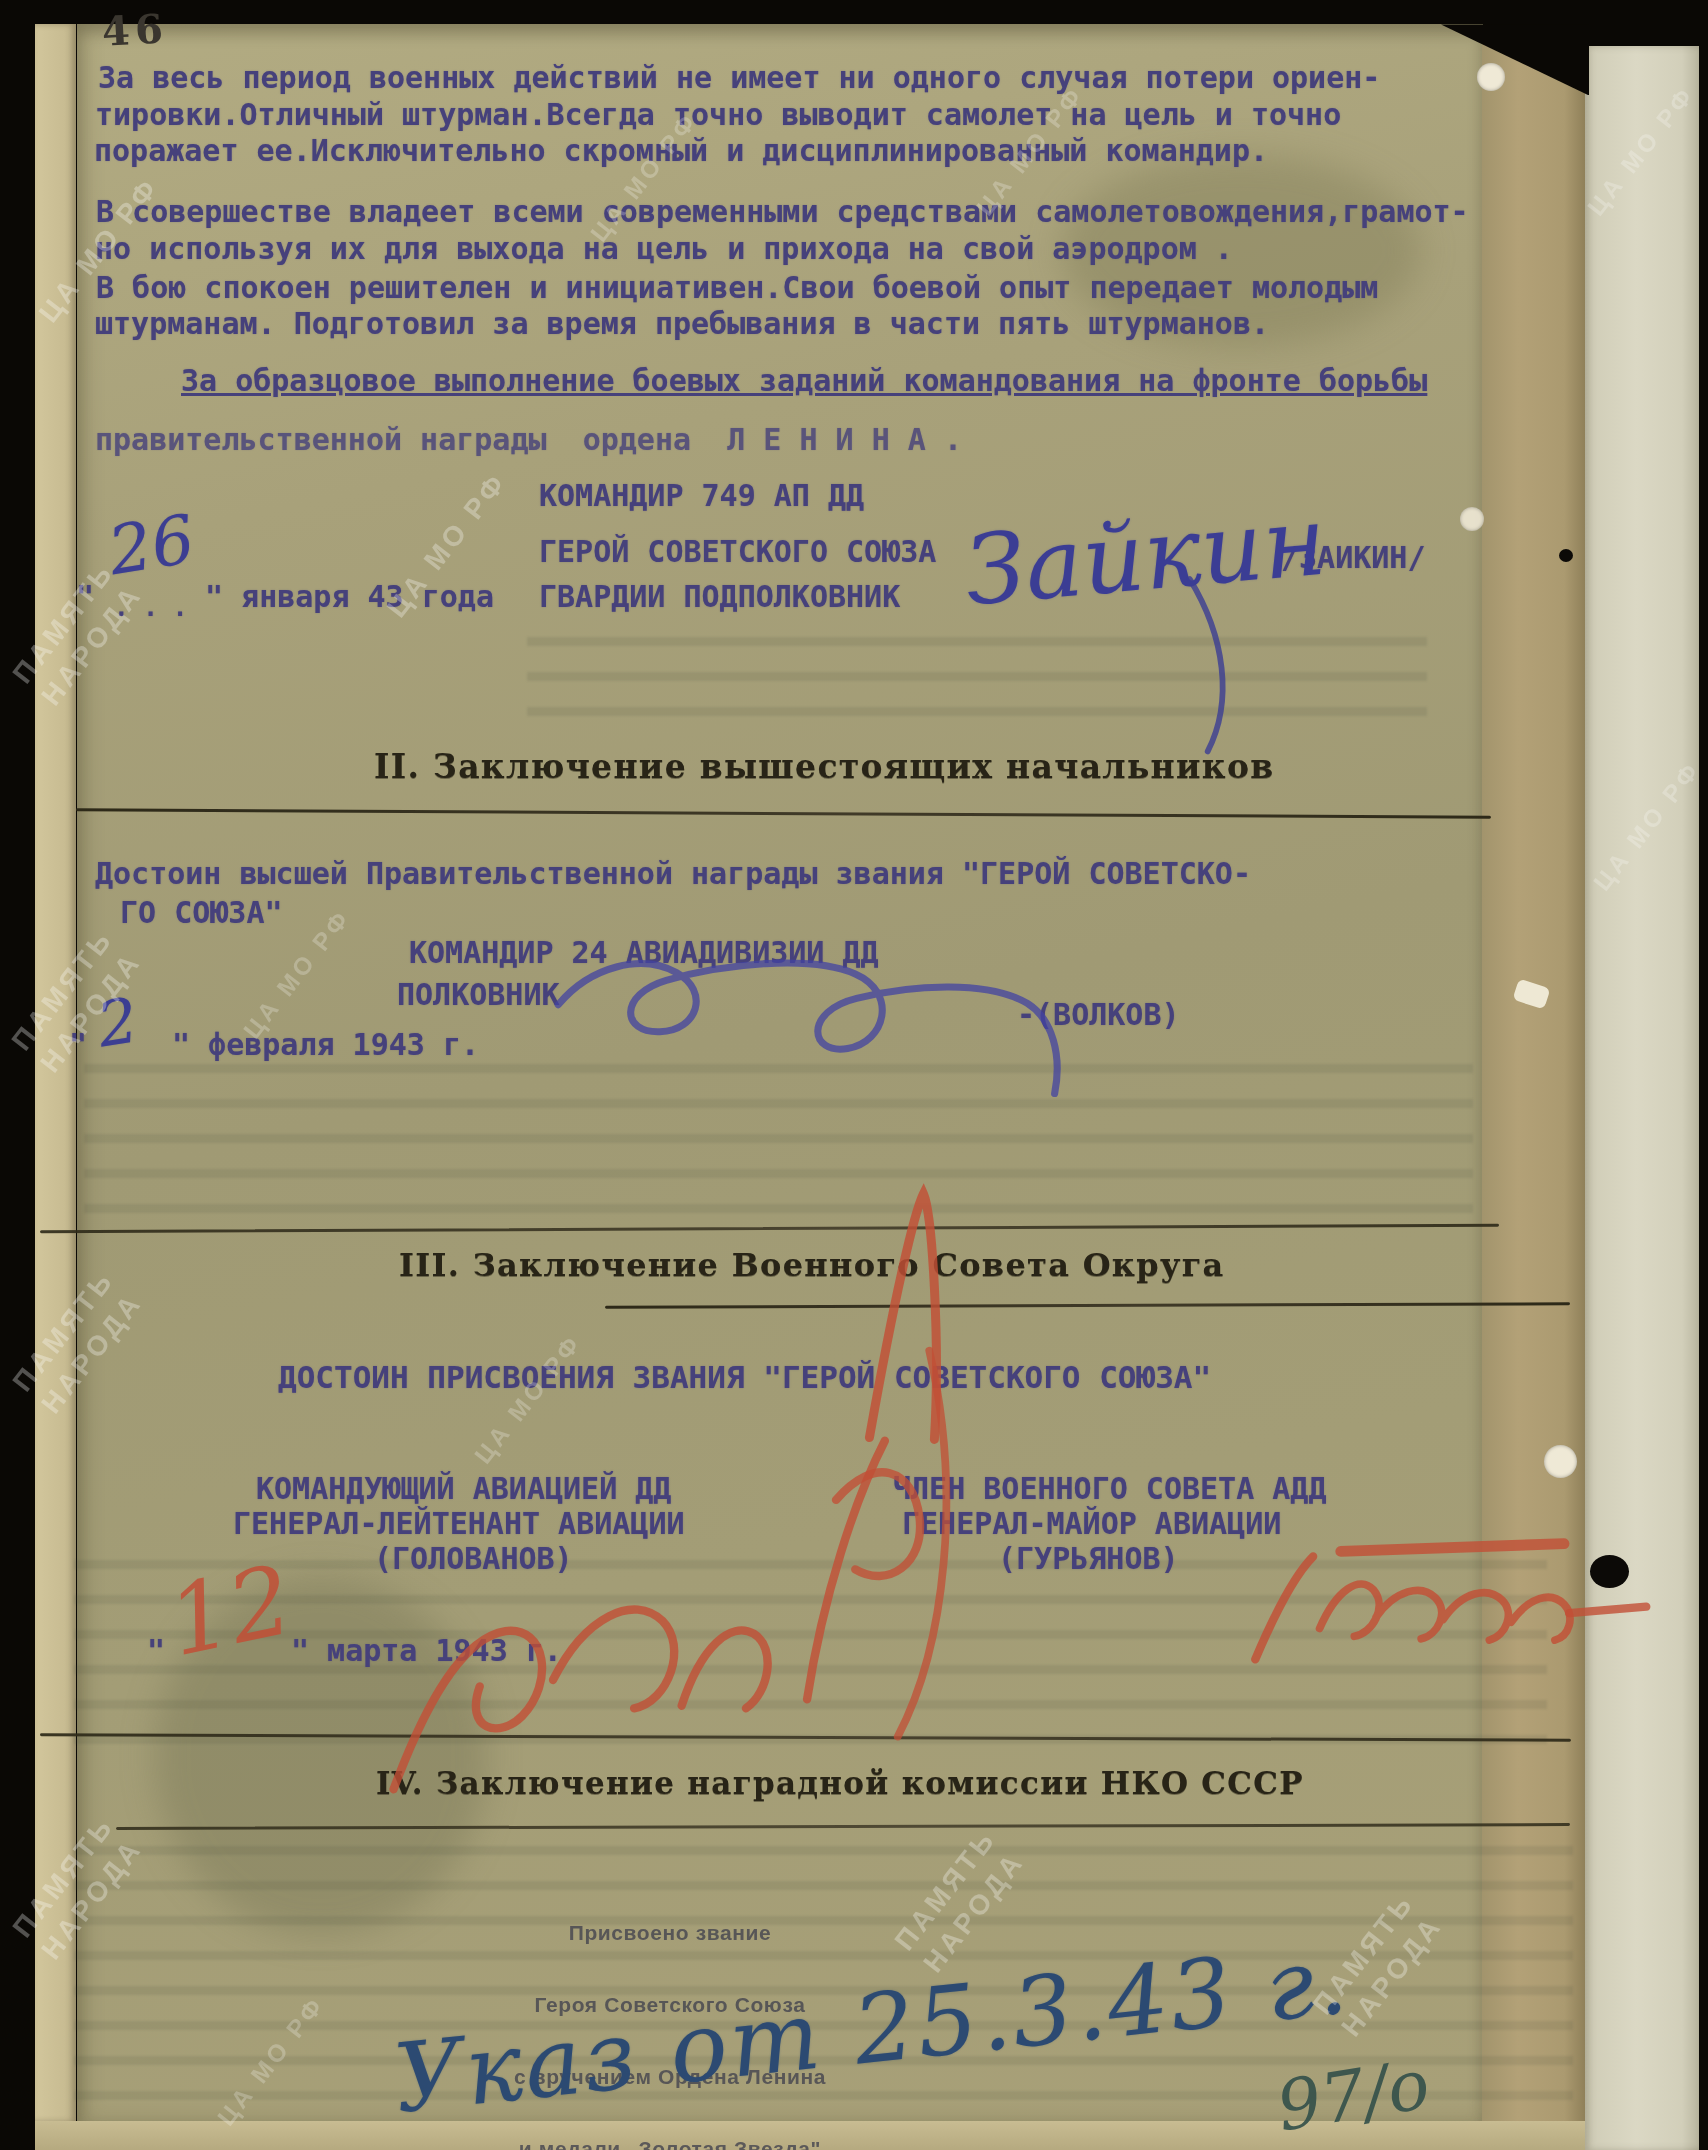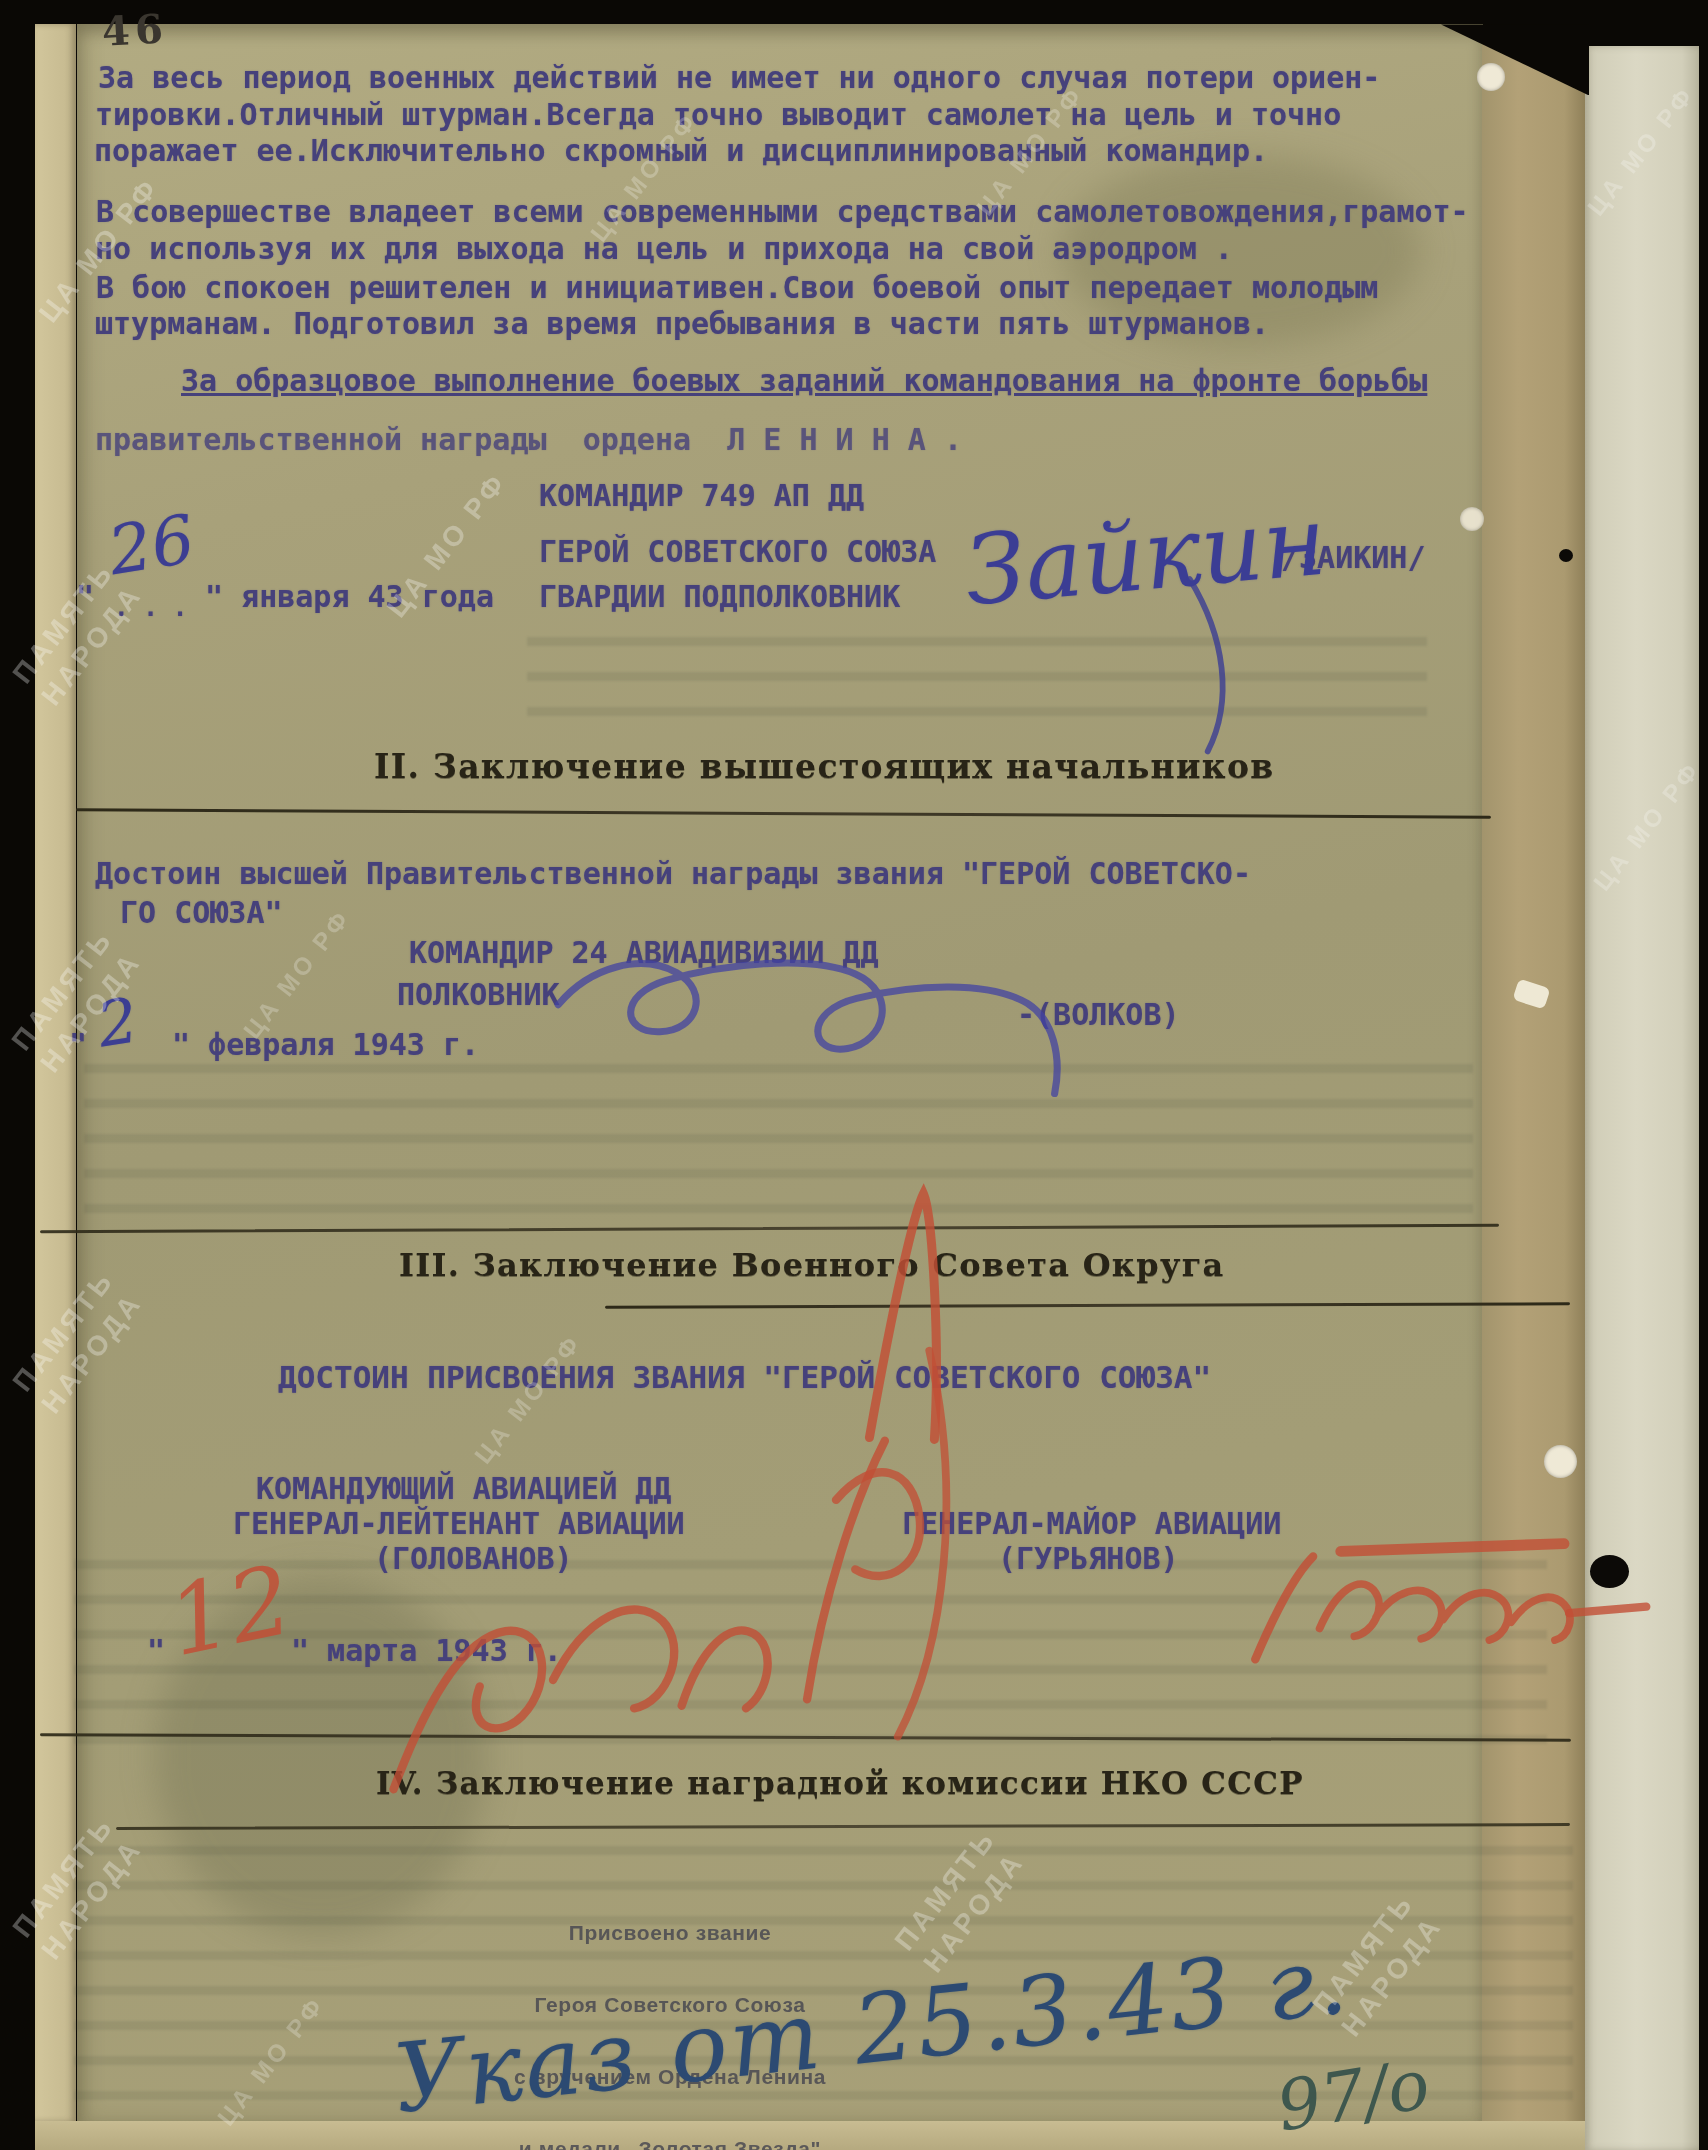--- a/index.html
+++ b/index.html
@@ -117,20 +117,21 @@
   <div class="rule" style="left:40px;top:1227px;width:1459px;transform:rotate(-.25deg);opacity:.9;"></div>
   <div class="h" style="left:399px;top:1246px;">III. Заключение Военного Совета Округа</div>
   <div class="rule" style="left:605px;top:1304px;width:965px;transform:rotate(-.2deg);"></div>
 
   <div class="t" style="left:278px;top:1358px;font-size:31px;">ДОСТОИН ПРИСВОЕНИЯ ЗВАНИЯ "ГЕРОЙ СОВЕТСКОГО СОЮЗА"</div>
 
   <div class="t" style="left:256px;top:1470px;">КОМАНДУЮЩИЙ АВИАЦИЕЙ ДД</div>
   <div class="t" style="left:233px;top:1505px;text-align:center;">ГЕНЕРАЛ-ЛЕЙТЕНАНТ АВИАЦИИ</div>
   <div class="t" style="left:374px;top:1540px;">(ГОЛОВАНОВ)</div>
 
+  <div class="t" style="left:893px;top:1470px;">ЧЛЕН ВОЕННОГО СОВЕТА АДД</div>
   <div class="t" style="left:902px;top:1505px;">ГЕНЕРАЛ-МАЙОР АВИАЦИИ</div>
   <div class="t" style="left:998px;top:1540px;">(ГУРЬЯНОВ)</div>
 
   <div class="t" style="left:147px;top:1632px;">"</div>
   <div class="hand-red" style="left:169px;top:1563px;">12</div>
   <div class="t" style="left:291px;top:1632px;">" марта 1943 г.</div>
 
   <div class="rule" style="left:40px;top:1736px;width:1531px;transform:rotate(.2deg);opacity:.92;"></div>
   <div class="h" style="left:376px;top:1765px;font-size:31px;">IV. Заключение наградной комиссии НКО СССР</div>
   <div class="rule" style="left:116px;top:1825px;width:1454px;transform:rotate(-.15deg);opacity:.85;"></div>

